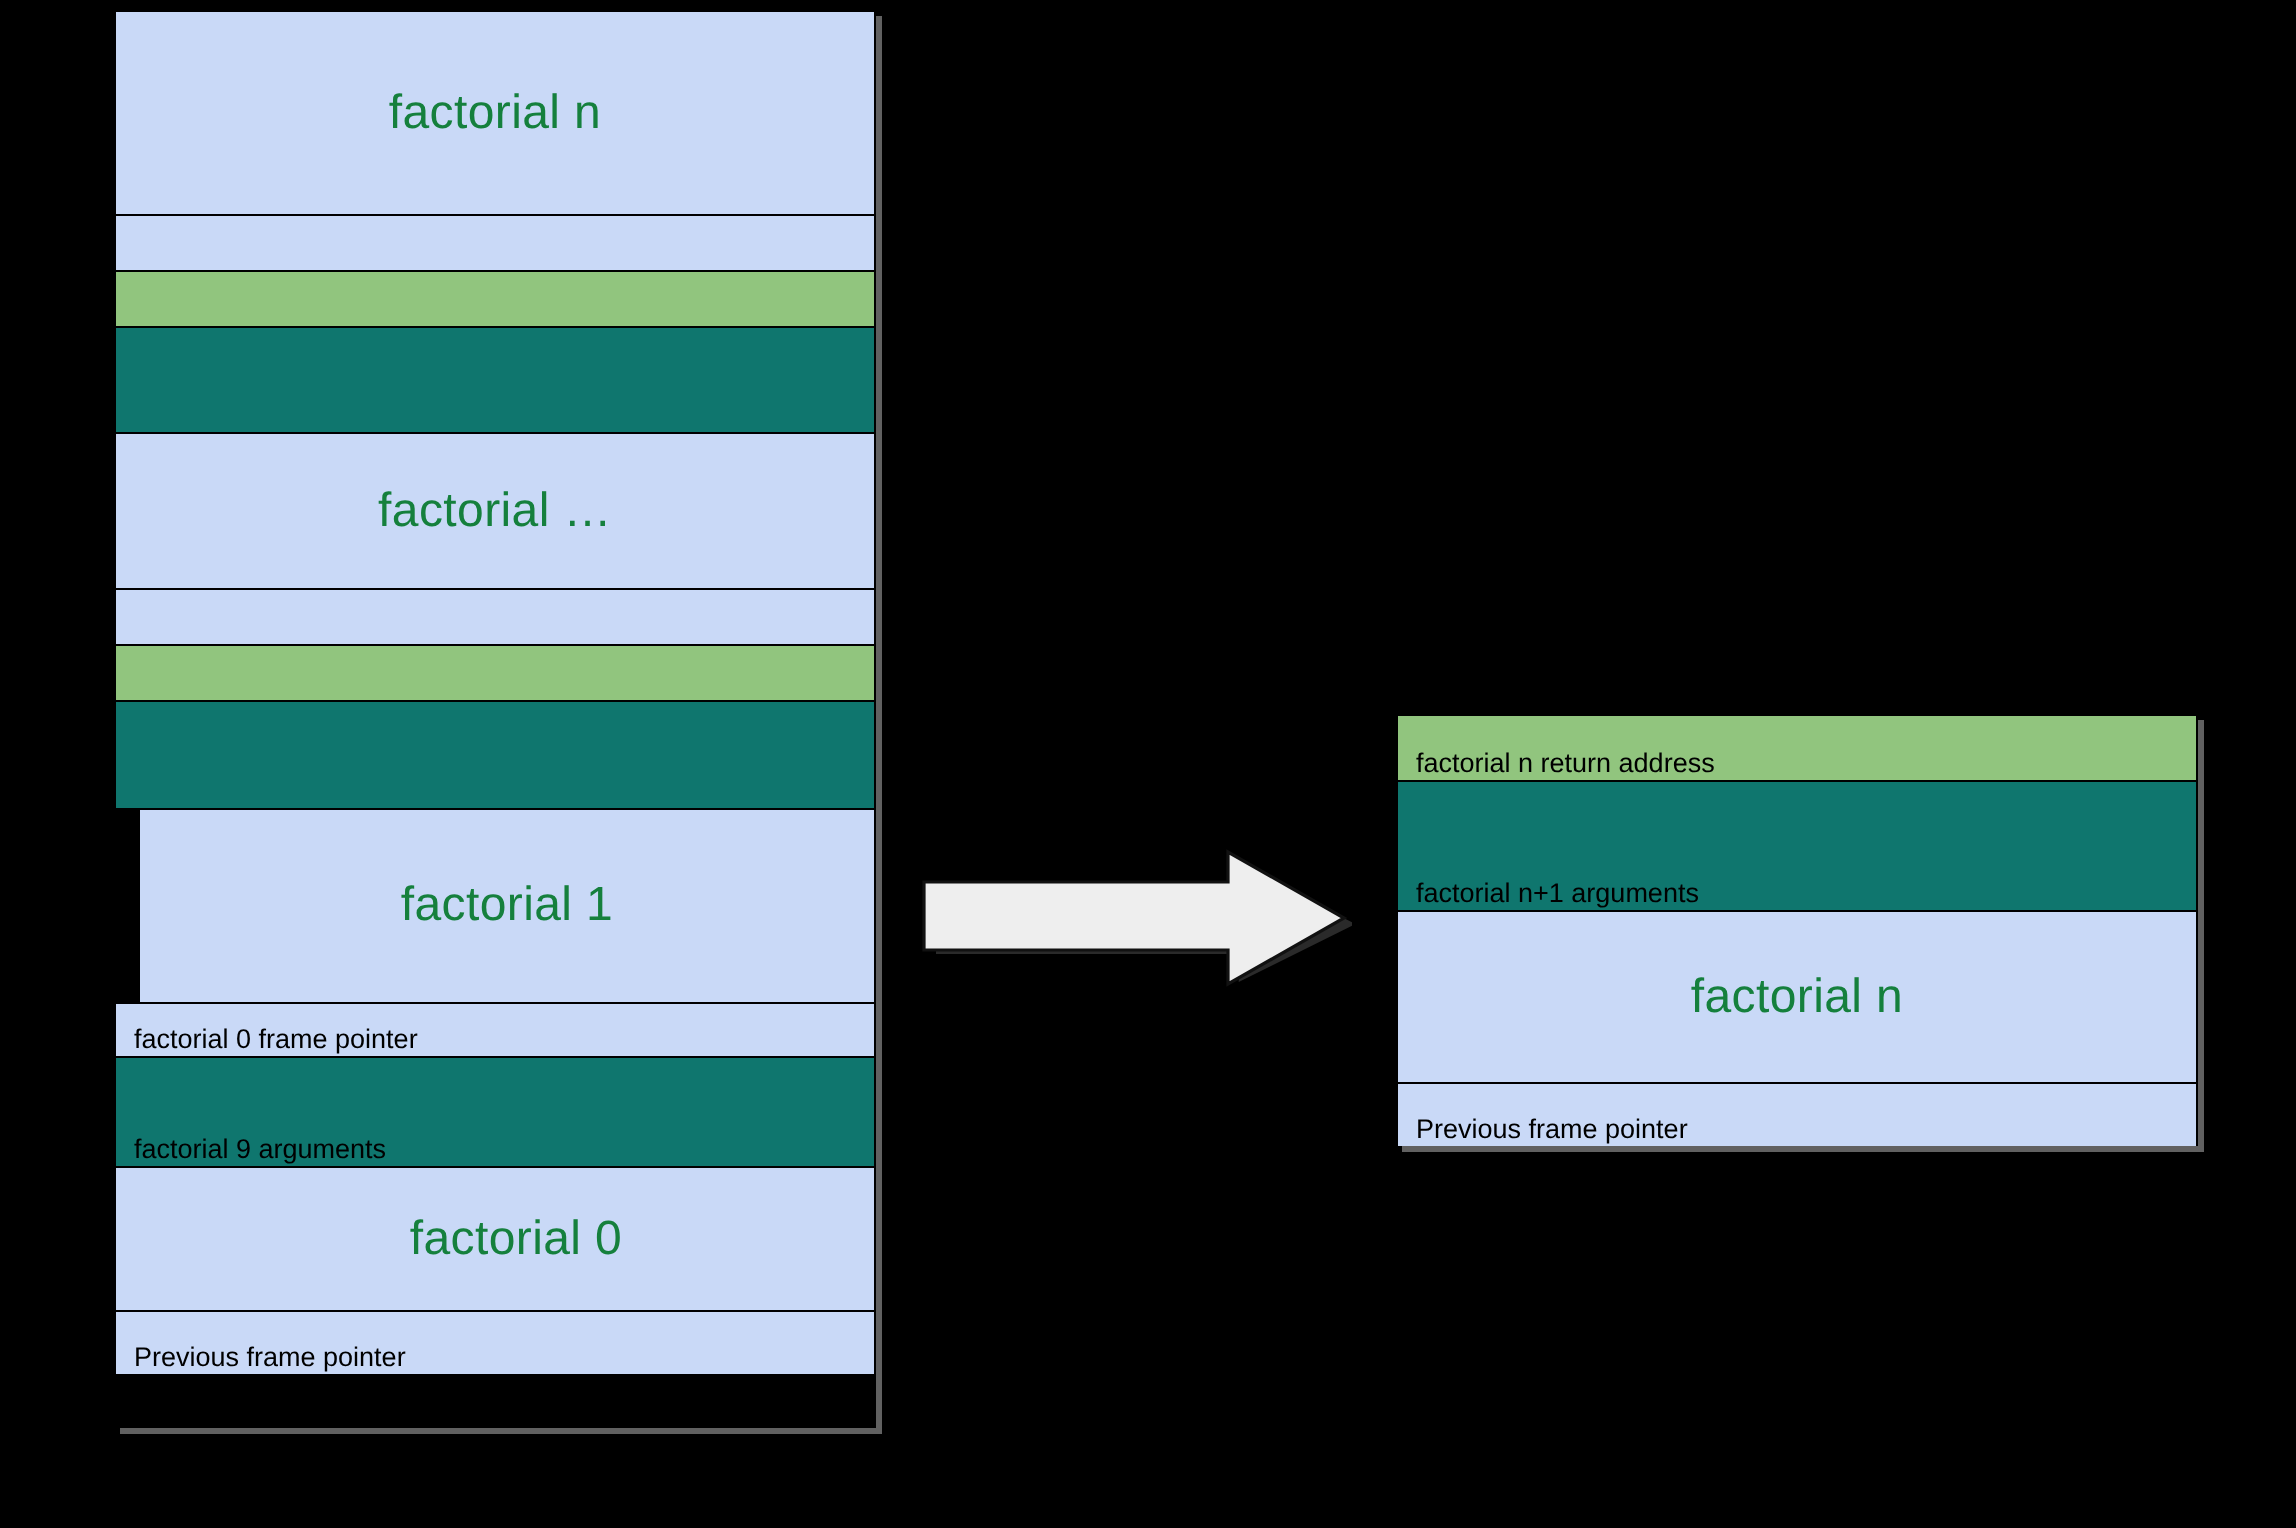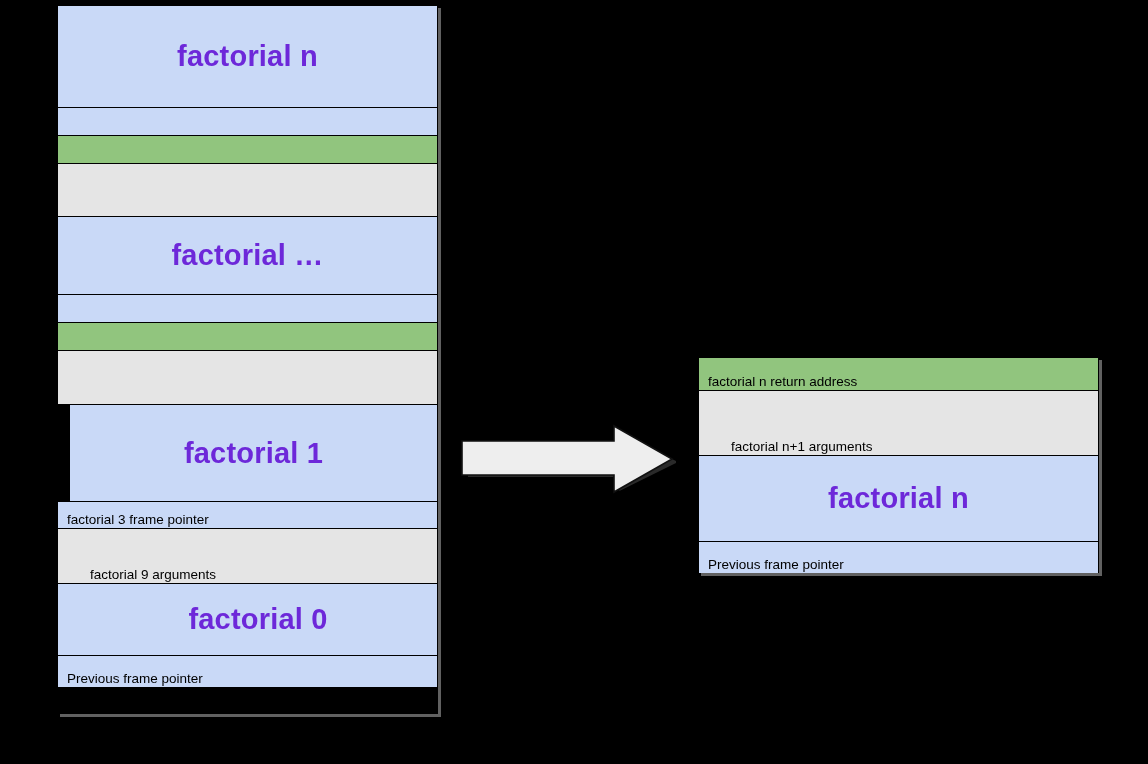--- a/index.html
+++ b/index.html
@@ -43,32 +43,32 @@
   .row {
     box-sizing: border-box;
     position: relative;
     border-bottom: 1px solid #000000;
     overflow: hidden;
   }
   .row:last-child { border-bottom: none; }
 
   .row.blue   { background: #c9d9f7; }
   .row.green  { background: #91c57e; }
-  .row.yellow { background: #e5e5e5; padding-left: 23px; }
+  .row.yellow { background: #0f766e; }
 
   
   .row.frame {
     display: flex;
     align-items: center;
     justify-content: center;
   }
   .frame-label {
-    font-size: 29px;
-    font-weight: bold;
-    color: #6d28d9;
+    font-size: 24px;
+    font-weight: normal;
+    color: #15803d;
     letter-spacing: 0.2px;
     line-height: 1;
   }
 
   
   .row.slot {
     display: flex;
     align-items: flex-end;
   }
   .slot-label {
@@ -101,21 +101,21 @@
     <div class="row blue frame" style="height: 78px; flex: 0 0 78px;">
       <span class="frame-label">factorial …</span>
     </div>
     <div class="row blue slot" style="height: 28px; flex: 0 0 28px;"></div>
     <div class="row green slot" style="height: 28px; flex: 0 0 28px;"></div>
     <div class="row yellow slot" style="height: 54px; flex: 0 0 54px;"></div>
     <div class="row blue frame" style="height: 97px; flex: 0 0 97px; margin-left: 12px;">
       <span class="frame-label">factorial 1</span>
     </div>
     <div class="row blue slot" style="height: 27px; flex: 0 0 27px;">
-      <span class="slot-label">factorial 3 frame pointer</span>
+      <span class="slot-label">factorial 0 frame pointer</span>
     </div>
     <div class="row yellow slot" style="height: 55px; flex: 0 0 55px;">
       <span class="slot-label">factorial 9 arguments</span>
     </div>
     <div class="row blue frame" style="height: 72px; flex: 0 0 72px; padding-left: 21px;">
       <span class="frame-label">factorial 0</span>
     </div>
     <div class="row blue slot" style="height: 31px; flex: 0 0 31px;">
       <span class="slot-label">Previous frame pointer</span>
     </div>

